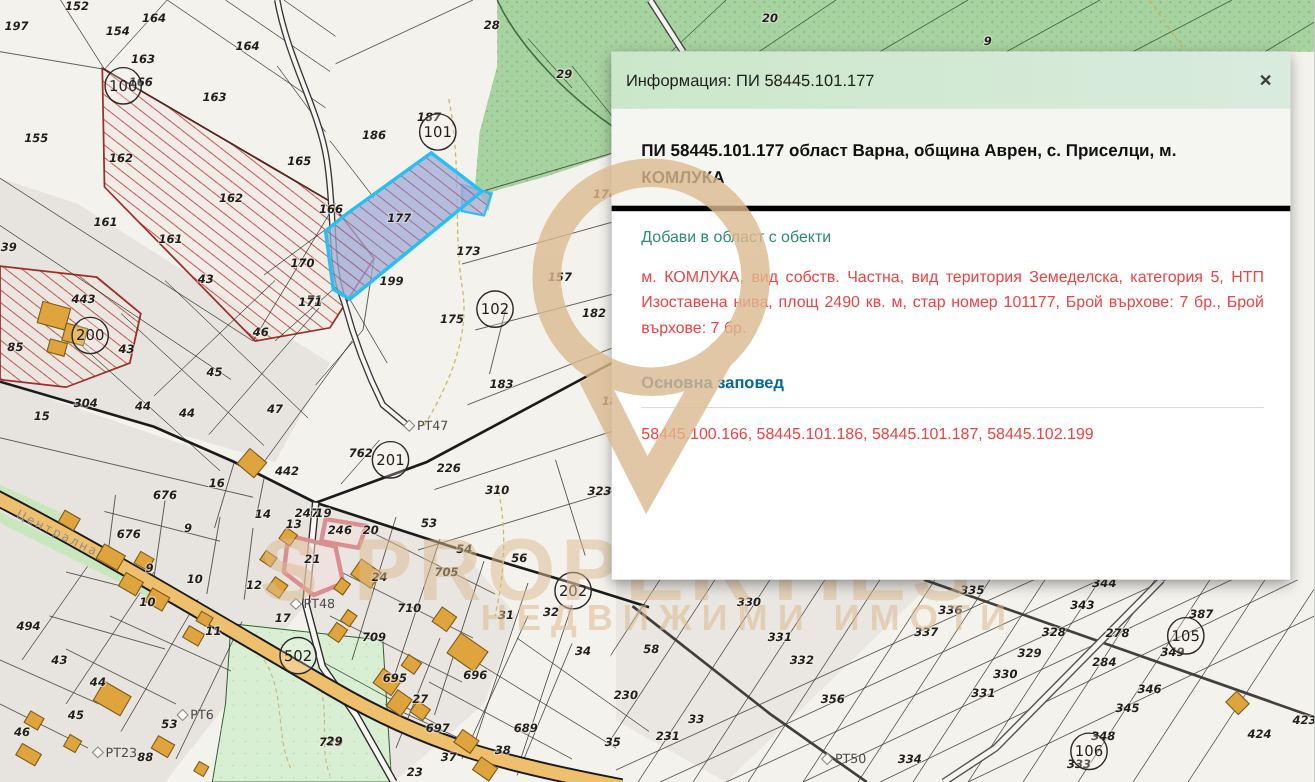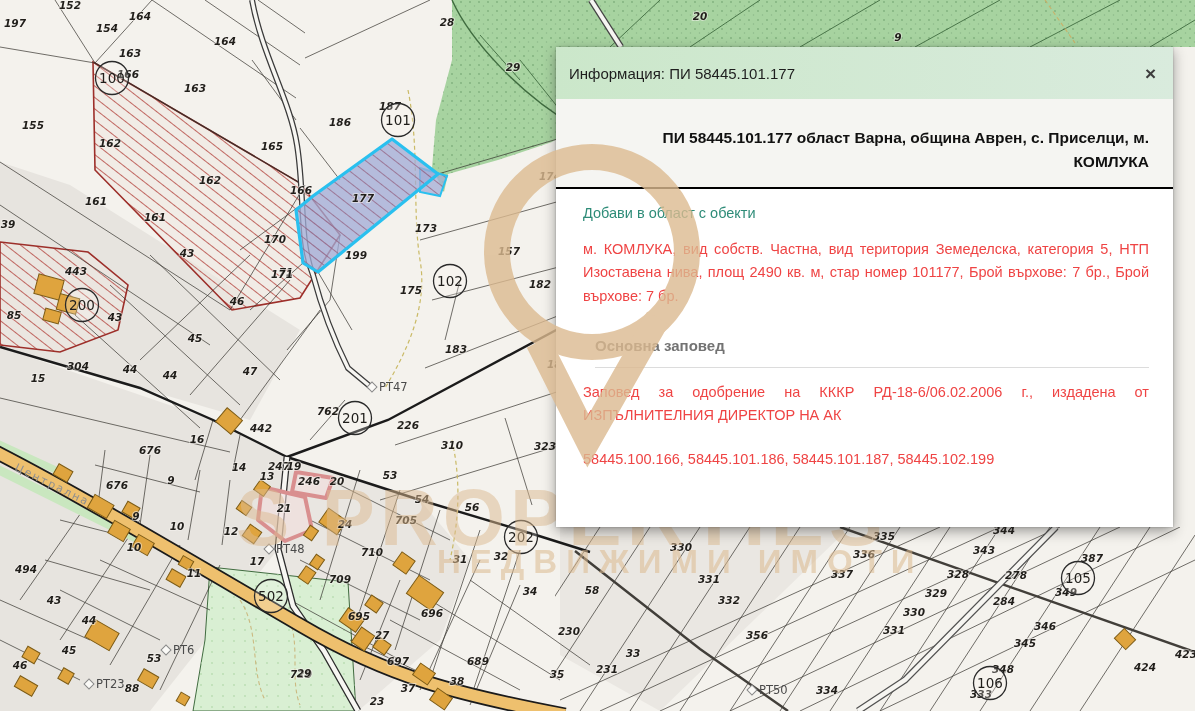--- a/index.html
+++ b/index.html
@@ -23,29 +23,29 @@
   .wm-tag{font:bold 33px "Liberation Sans",sans-serif;fill:var(--tan);opacity:.55;letter-spacing:9px;}
 
   
   .panel{position:absolute;left:556px;top:47px;width:617px;height:480px;background:#fff;
          box-shadow:0 4px 12px rgba(40,40,40,.45),0 0 2px rgba(0,0,0,.25);z-index:10;
          color:var(--ink);}
   .panel-header{height:52px;display:flex;align-items:center;justify-content:space-between;
          background:linear-gradient(90deg,var(--hdr-from),var(--hdr-to));
          padding:0 17px 0 13px;box-sizing:border-box;font-size:15px;color:#1e1e1e;}
   .panel-close{font-size:19px;font-weight:bold;color:#3d3d3d;cursor:pointer;line-height:1;}
-  .title-wrap{background:#f5f5f2;padding:27px 24px 13px 27px;border-bottom:2px solid #000000;text-align:right;}
+  .title-wrap{background:#f5f5f2;padding:27px 24px 13px 27px;border-bottom:5px solid #000000;}
   .title-wrap h2{margin:0;font-size:15.5px;line-height:1.55;font-weight:bold;color:#111;}
   .content{padding:13px 24px 0 27px;font-size:14.5px;line-height:1.6;}
   .add-link{display:inline-block;color:var(--link);cursor:pointer;margin:0 0 13px 0;text-decoration:none;}
   .content p{margin:0;text-align:justify;color:#ef4444;}
   .content p.desc{margin-bottom:26px;}
   .content p.order{margin-bottom:21px;}
-  .content h3{font-size:15px;margin:0 0 13px 12px;padding-bottom:9px;border-bottom:1px solid #dcdcdc;
-         font-weight:bold;color:#737373;}
+  .content h3{font-size:15px;margin:0 0 13px 0;padding-bottom:9px;border-bottom:1px solid #dcdcdc;
+         font-weight:bold;color:#0369a1;}
 
   
   .wm-over{position:absolute;left:0;top:0;z-index:20;pointer-events:none;}
 </style>
 </head>
 <body>
 
 <div class="screen">
 
   <svg id="map-svg" width="1195" height="711" viewBox="0 0 1195 711" xmlns="http://www.w3.org/2000/svg" style="position:absolute;left:0;top:0;">
@@ -439,21 +439,20 @@
       <span class="panel-close">×</span>
     </div>
     <div class="panel-body">
       <div class="title-wrap">
         <h2>ПИ 58445.101.177 област Варна, община Аврен, с. Приселци, м. КОМЛУКА</h2>
       </div>
       <div class="content">
         <a class="add-link">Добави в област с обекти</a>
         <p class="desc">м. КОМЛУКА, вид собств. Частна, вид територия Земеделска, категория 5, НТП Изоставена нива, площ 2490 кв. м, стар номер 101177, Брой върхове: 7 бр., Брой върхове: 7 бр.</p>
         <h3>Основна заповед</h3>
-        <p class="order">Заповед за одобрение на КККР РД-18-6/06.02.2006 г., издадена от ИЗПЪЛНИТЕЛНИЯ ДИРЕКТОР НА АК</p>
         <p>58445.100.166, 58445.101.186, 58445.101.187, 58445.102.199</p>
       </div>
     </div>
   </div>
 
   <svg class="wm-over" width="1195" height="711" viewBox="0 0 1195 711" xmlns="http://www.w3.org/2000/svg">
     <g stroke="#dcba90" opacity="0.8" fill="none">
       <circle cx="592" cy="252" r="95" stroke-width="26"></circle>
       <path d="M538,342 L588,441 L658,318" stroke-width="25"></path>
     </g>

